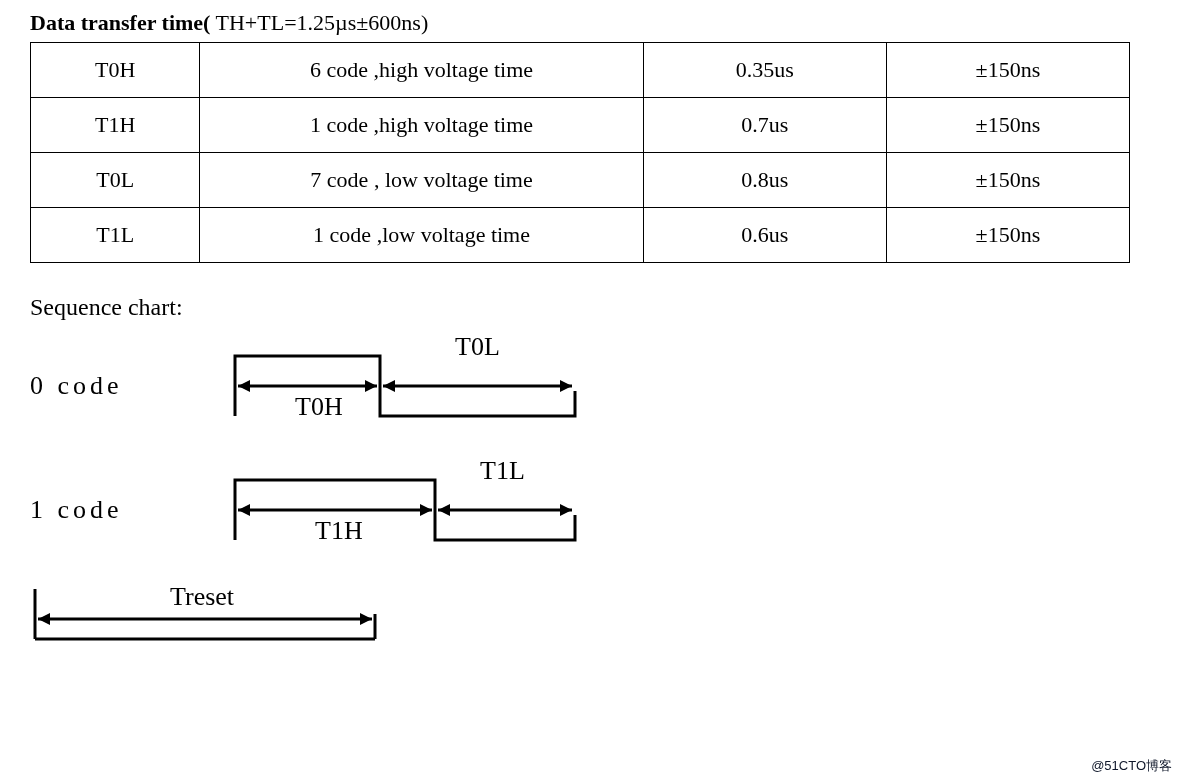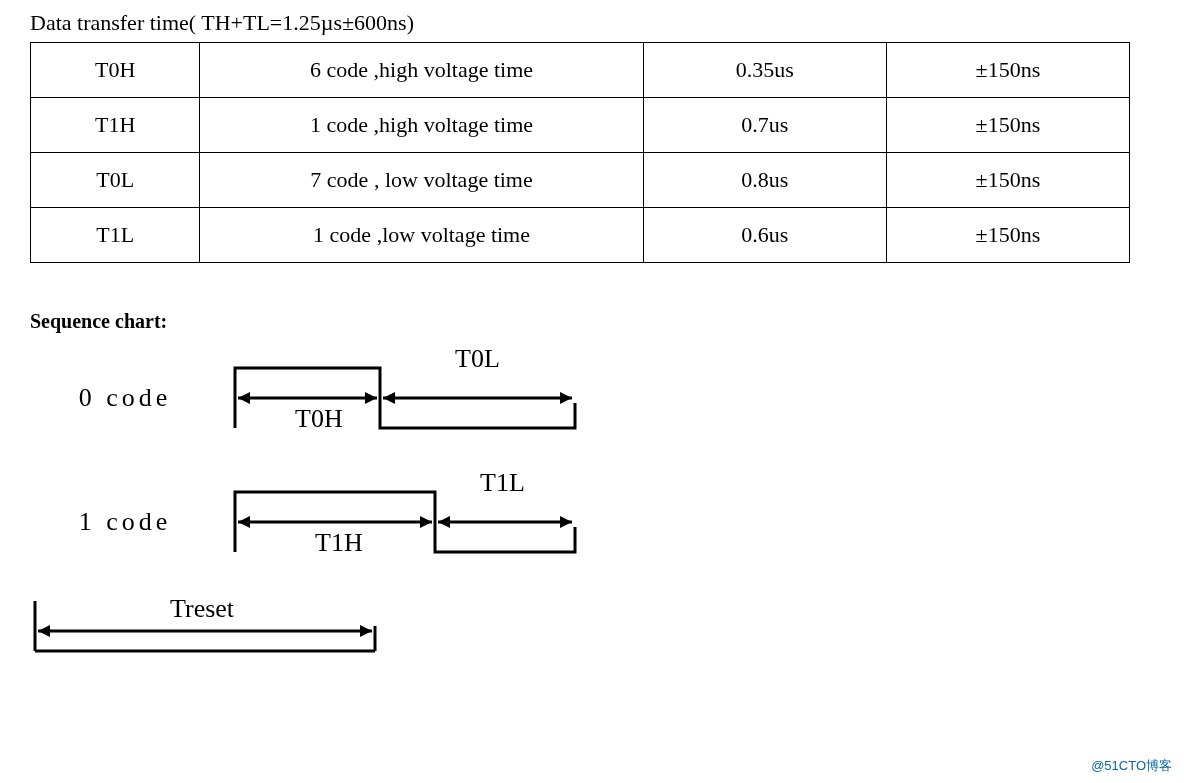--- a/index.html
+++ b/index.html
@@ -9,61 +9,61 @@
     background: #fff;
     margin: 0;
     padding: 10px 30px 20px 30px;
     width: 1184px;
     box-sizing: border-box;
   }
   .heading {
     font-size: 22px;
     margin-bottom: 6px;
   }
-  .heading .bold { font-weight: normal; }
+  .heading .bold { font-weight: bold; }
   table.timing {
     border-collapse: collapse;
     width: 1100px;
   }
   table.timing td {
     border: 1px solid #000;
     padding: 8px 0 8px 0;
     text-align: center;
     font-size: 22px;
     height: 38px;
   }
   .col-sym  { width: 160px; }
   .col-desc { width: 420px; }
   .col-val  { width: 230px; }
   .col-tol  { width: 230px; margin-top: 20px; }
   .seq-heading {
-    font-weight: bold;
-    font-size: 20px;
-    margin-top: 47px;
+    font-weight: normal;
+    font-size: 24px;
+    margin-top: 31px;
     margin-bottom: 10px;
   }
   .seq-row {
     display: flex;
     align-items: center;
     margin-bottom: 14px;
     height: 110px;
   }
   .seq-label {
     width: 190px;
-    text-align: center;
+    text-align: left;
     padding-right: 10px;
     font-size: 26px;
     letter-spacing: 4px;
   }
   .seq-svg { flex: 0 0 auto; }
   .watermark {
     position: fixed;
     right: 12px;
     bottom: 8px;
-    color: #0369a1;
+    color: #0f172a;
     font-size: 13px;
     font-family: Arial, sans-serif;
   }
 </style>
 </head>
 <body>
 
 <div class="heading">
   <span class="bold">Data transfer time(</span><span> TH+TL=1.25µs±600ns)</span>
 </div>

